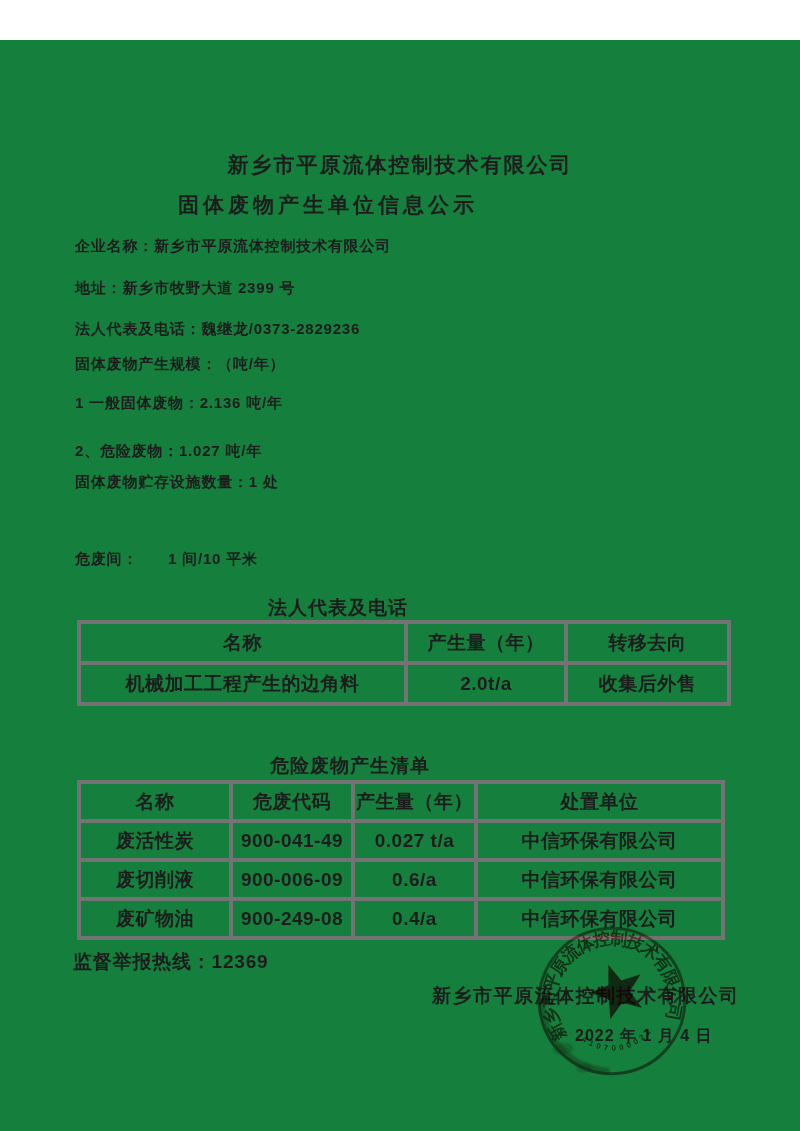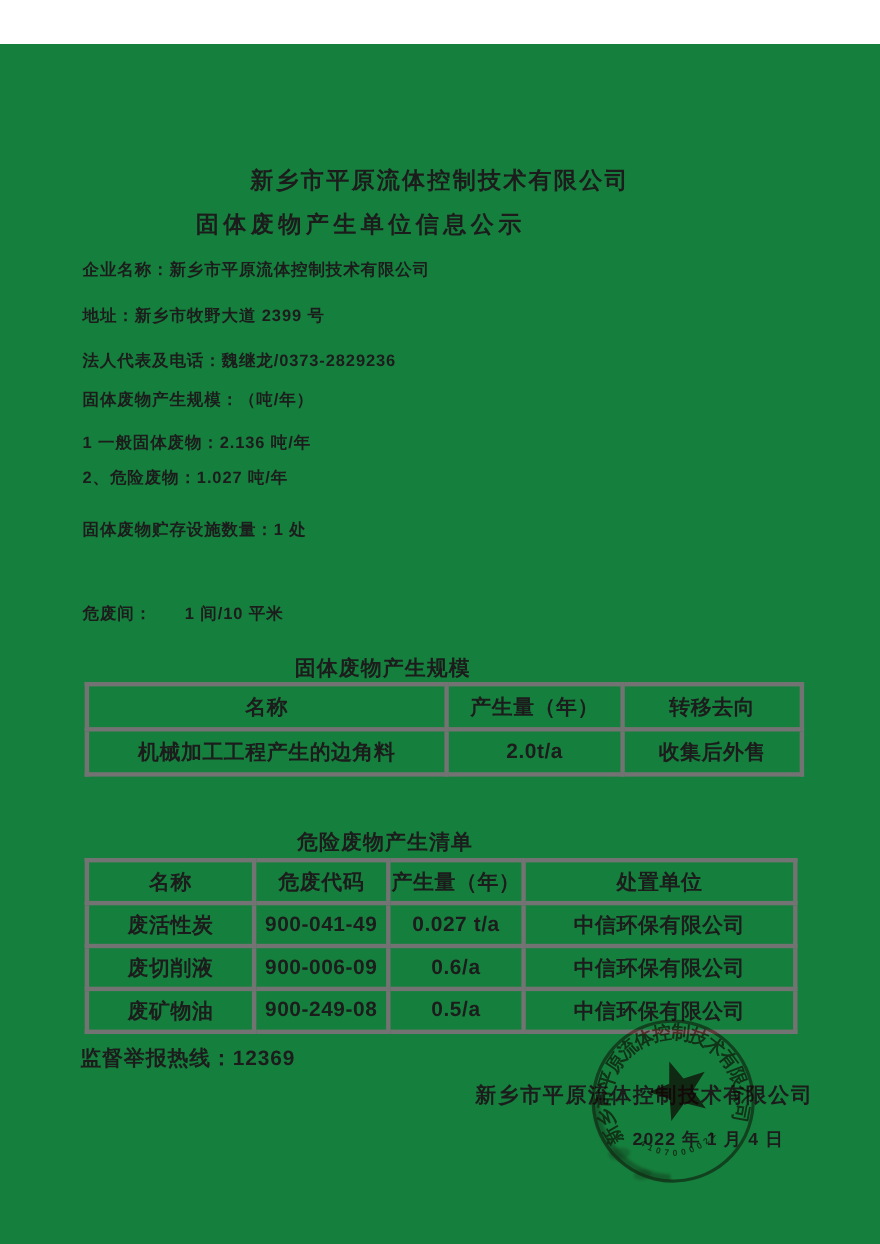--- a/index.html
+++ b/index.html
@@ -5,21 +5,21 @@
   html,body{margin:0;padding:0;background:#ffffff;}
   .page{
     position:relative;width:800px;height:1131px;background:#15803d;
     font-family:"Liberation Sans",sans-serif;color:#1c1c1c;overflow:hidden;margin-top:40px;
   }
   .abs{position:absolute;}
   .doc-title{top:112px;left:0;width:800px;text-align:center;font-size:21px;font-weight:700;letter-spacing:2px;line-height:1.25;}
   .doc-subtitle{top:152px;left:0;width:656px;text-align:center;font-size:21px;font-weight:700;letter-spacing:4px;line-height:1.25;}
   .line{left:75px;font-size:15px;font-weight:700;letter-spacing:.8px;line-height:1.25;white-space:pre;}
   .l1{top:197px}.l2{top:239px}.l3{top:280px}.l4{top:315px}.l5{top:354px}
-  .l6{top:386px}.l7{top:433px}.l8{top:471px}.l9{top:510px}
+  .l6{top:402px}.l7{top:433px}.l8{top:471px}.l9{top:510px}
   .tbl-title{font-size:19px;font-weight:700;letter-spacing:1px;white-space:pre;}
   .t1-title{top:555px;left:268px;}
   .t2-title{top:713px;left:270px;}
   table{border-collapse:collapse;table-layout:fixed;position:absolute;}
   .t1{top:580px;left:77px;width:650px;}
   .t2{top:740px;left:77px;width:644px;}
   td{border:4px solid #737373;text-align:center;vertical-align:middle;
      font-size:19px;font-weight:700;letter-spacing:.5px;padding:0;}
   .t1 tr{height:41px;}
   .t2 tr{height:39px;}
@@ -40,21 +40,21 @@
 
   <div class="abs line l1">企业名称：新乡市平原流体控制技术有限公司</div>
   <div class="abs line l2">地址：新乡市牧野大道 2399 号</div>
   <div class="abs line l3">法人代表及电话：魏继龙/0373-2829236</div>
   <div class="abs line l4">固体废物产生规模：（吨/年）</div>
   <div class="abs line l5">1 一般固体废物：2.136 吨/年</div>
   <div class="abs line l6">2、危险废物：1.027 吨/年</div>
   <div class="abs line l7">固体废物贮存设施数量：1 处</div>
   <div class="abs line l9">危废间：      1 间/10 平米</div>
 
-  <div class="abs tbl-title t1-title">固体废物产生规模</div>
+  <div class="abs tbl-title t1-title">法人代表及电话</div>
 
   <table class="t1">
     <colgroup>
         <col style="width:327px">
         <col style="width:160px">
         <col style="width:163px">
       </colgroup>
     <tbody>
         <tr>
       <td>名称</td>
@@ -93,21 +93,21 @@
     </tr>
     <tr>
       <td>废切削液</td>
       <td>900-006-09</td>
       <td>0.6/a</td>
       <td>中信环保有限公司</td>
     </tr>
     <tr>
       <td>废矿物油</td>
       <td>900-249-08</td>
-      <td>0.5/a</td>
+      <td>0.4/a</td>
       <td>中信环保有限公司</td>
     </tr>
   </tbody>
     </table>
 
   <div class="abs hotline">监督举报热线：12369</div>
 
   <div class="abs sig-company">新乡市平原流体控制技术有限公司</div>
   <div class="abs sig-date">2022 年 1 月 4 日</div>
 

